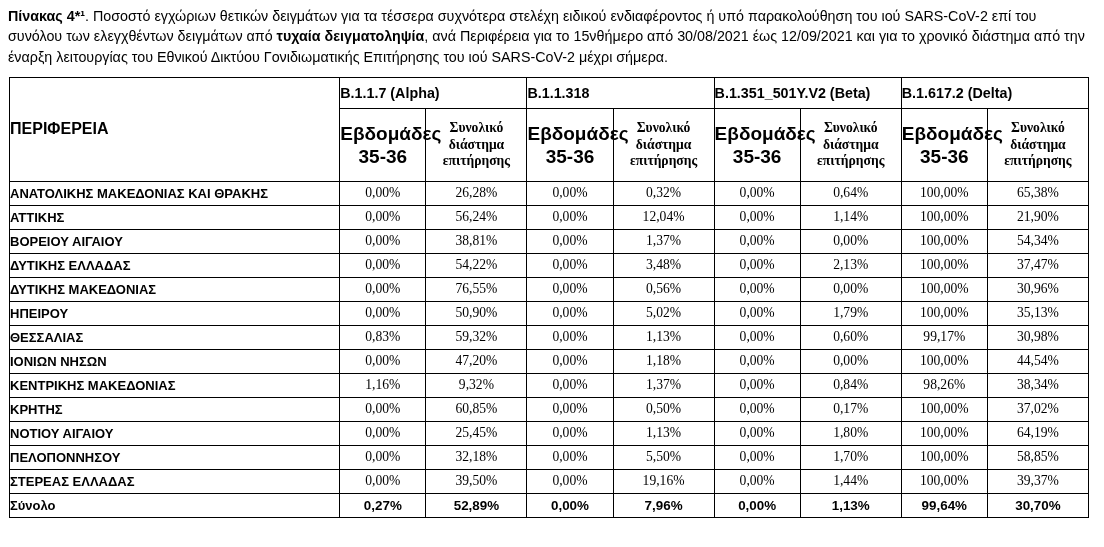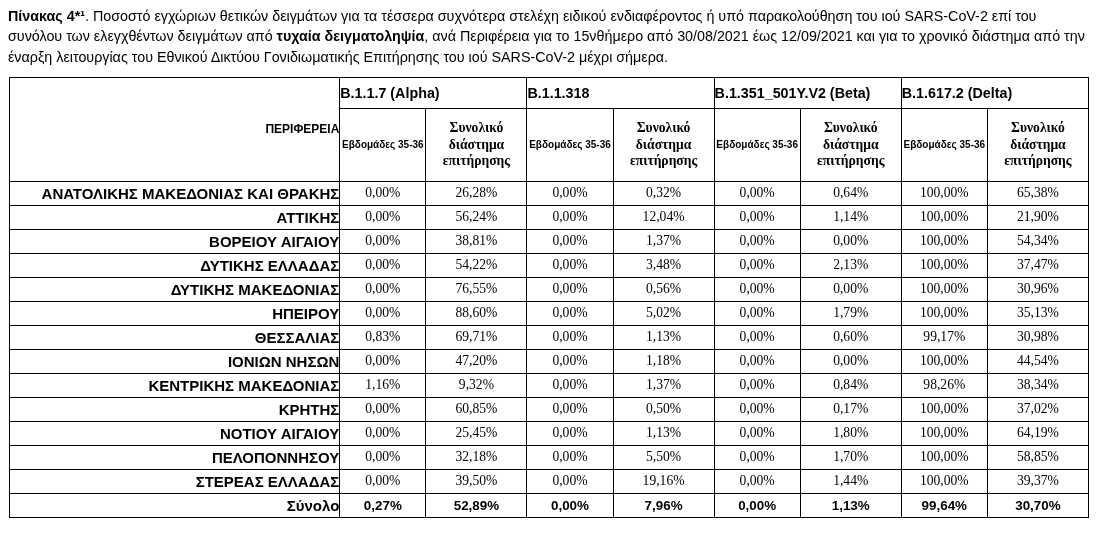--- a/index.html
+++ b/index.html
@@ -42,44 +42,43 @@
     vertical-align: middle;
   }
   .hdr-variant {
     text-align: left;
     font-weight: bold;
     font-size: 14.3px;
     height: 30px;
     font-family: "Liberation Sans", sans-serif;
   }
   .hdr-region {
-    text-align: right;
-    font-weight: bold;
-    font-size: 12px;
+    text-align: left;
+    font-weight: bold;
+    font-size: 16px;
     font-family: "Liberation Sans", sans-serif;
   }
   .hdr-sub {
     text-align: center;
     font-weight: bold;
     font-size: 13.6px;
     line-height: 1.22;
     font-family: Liberation Serif, serif;
     padding: 3px 2px 5px 2px;
     height: 72px;
   }
-  .hdr-sub.weeks { font-family: "Liberation Sans", sans-serif; font-size: 10px; }
+  .hdr-sub.weeks { font-family: "Liberation Sans", sans-serif; font-size: 19px; }
 
   td.region {
     font-weight: bold;
-    font-size: 15px;
+    font-size: 13px;
     padding: 1px 0 1px 4px;
     height: 23px;
     white-space: nowrap;
     font-family: "Liberation Sans", sans-serif;
-    text-align: right;
   }
   td.val {
     text-align: center;
     font-size: 13.6px;
     font-family: "Liberation Serif", serif;
     height: 23px;
   }
   tr.total td.region,
   tr.total td.val {
     font-weight: bold;
@@ -183,32 +182,32 @@
           <td class="val">0,00%</td>
           <td class="val">0,56%</td>
           <td class="val">0,00%</td>
           <td class="val">0,00%</td>
           <td class="val">100,00%</td>
           <td class="val">30,96%</td>
         </tr>
         <tr>
           <td class="region">ΗΠΕΙΡΟΥ</td>
           <td class="val">0,00%</td>
-          <td class="val">88,60%</td>
+          <td class="val">50,90%</td>
           <td class="val">0,00%</td>
           <td class="val">5,02%</td>
           <td class="val">0,00%</td>
           <td class="val">1,79%</td>
           <td class="val">100,00%</td>
           <td class="val">35,13%</td>
         </tr>
         <tr>
           <td class="region">ΘΕΣΣΑΛΙΑΣ</td>
           <td class="val">0,83%</td>
-          <td class="val">69,71%</td>
+          <td class="val">59,32%</td>
           <td class="val">0,00%</td>
           <td class="val">1,13%</td>
           <td class="val">0,00%</td>
           <td class="val">0,60%</td>
           <td class="val">99,17%</td>
           <td class="val">30,98%</td>
         </tr>
         <tr>
           <td class="region">ΙΟΝΙΩΝ ΝΗΣΩΝ</td>
           <td class="val">0,00%</td>

